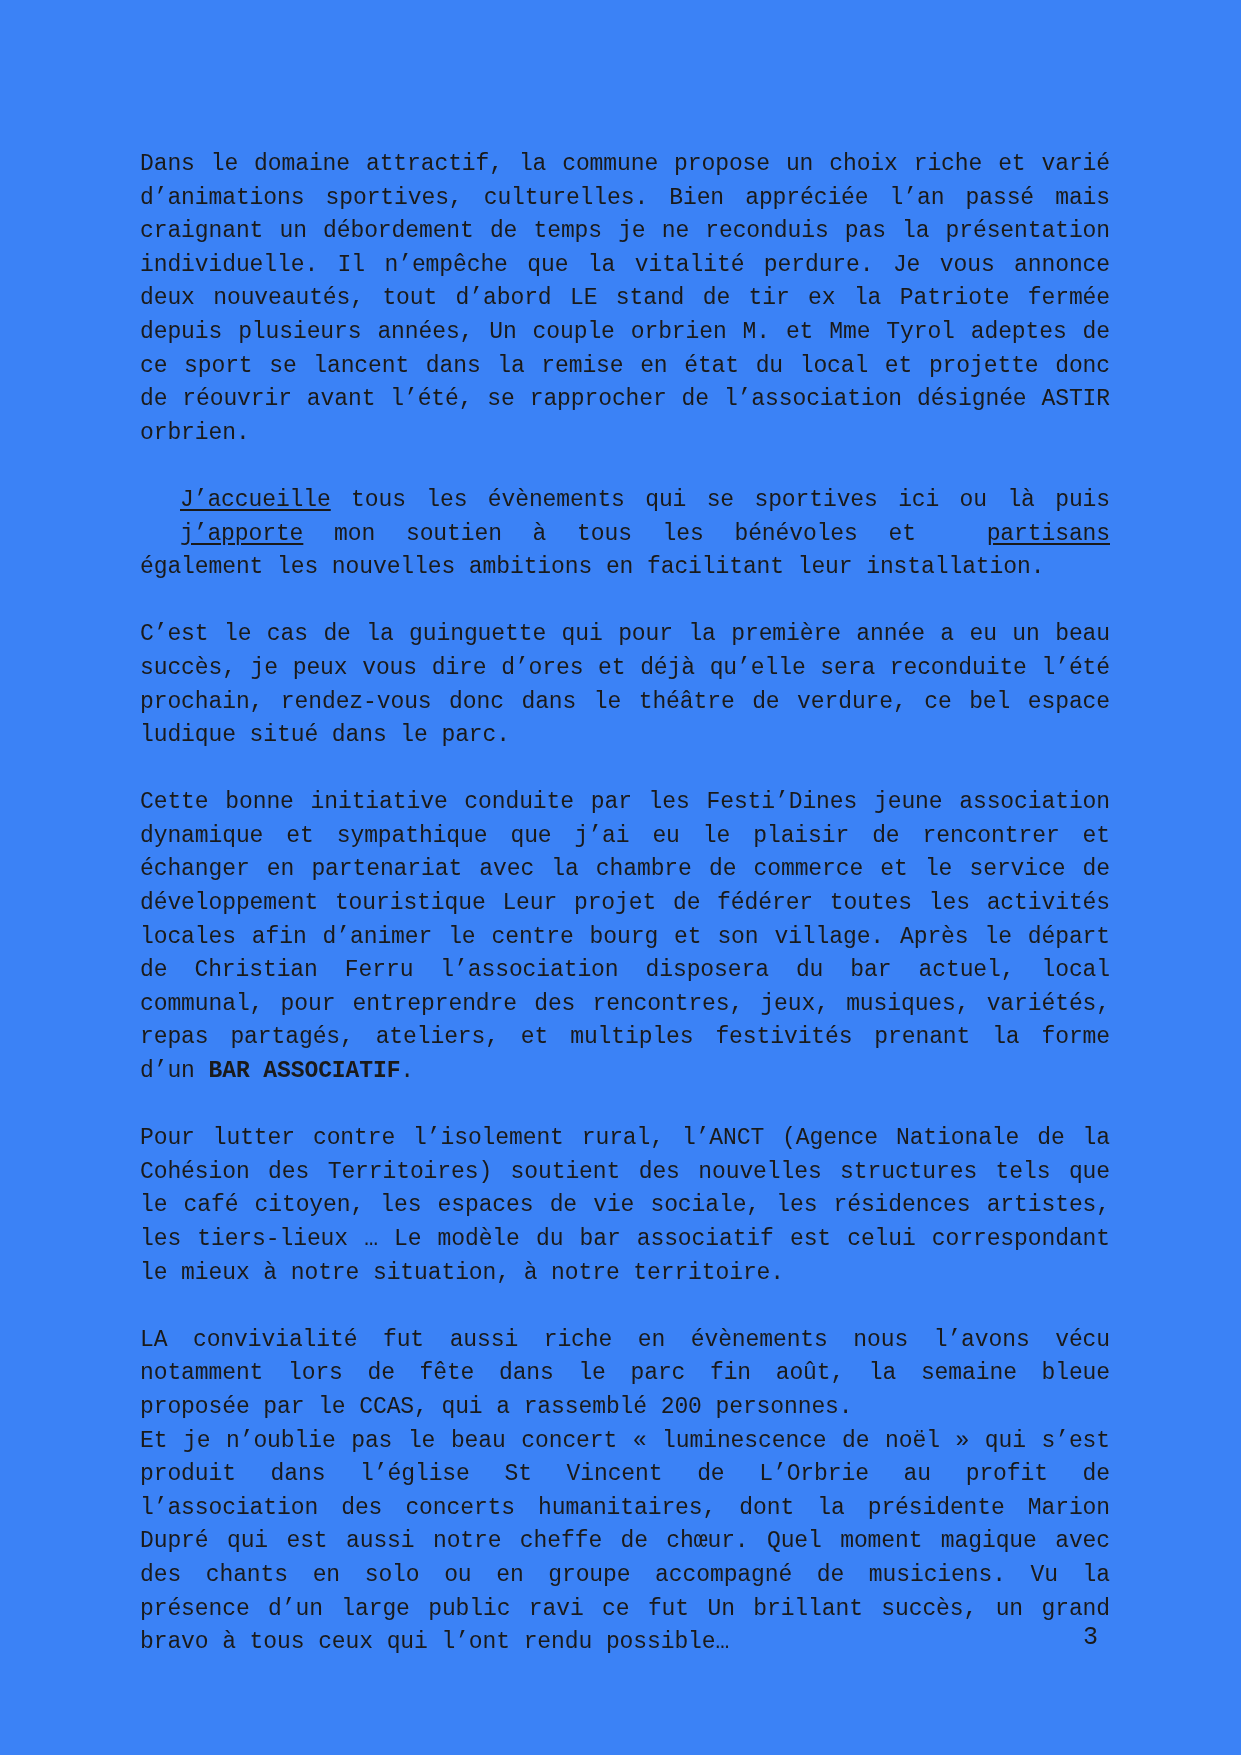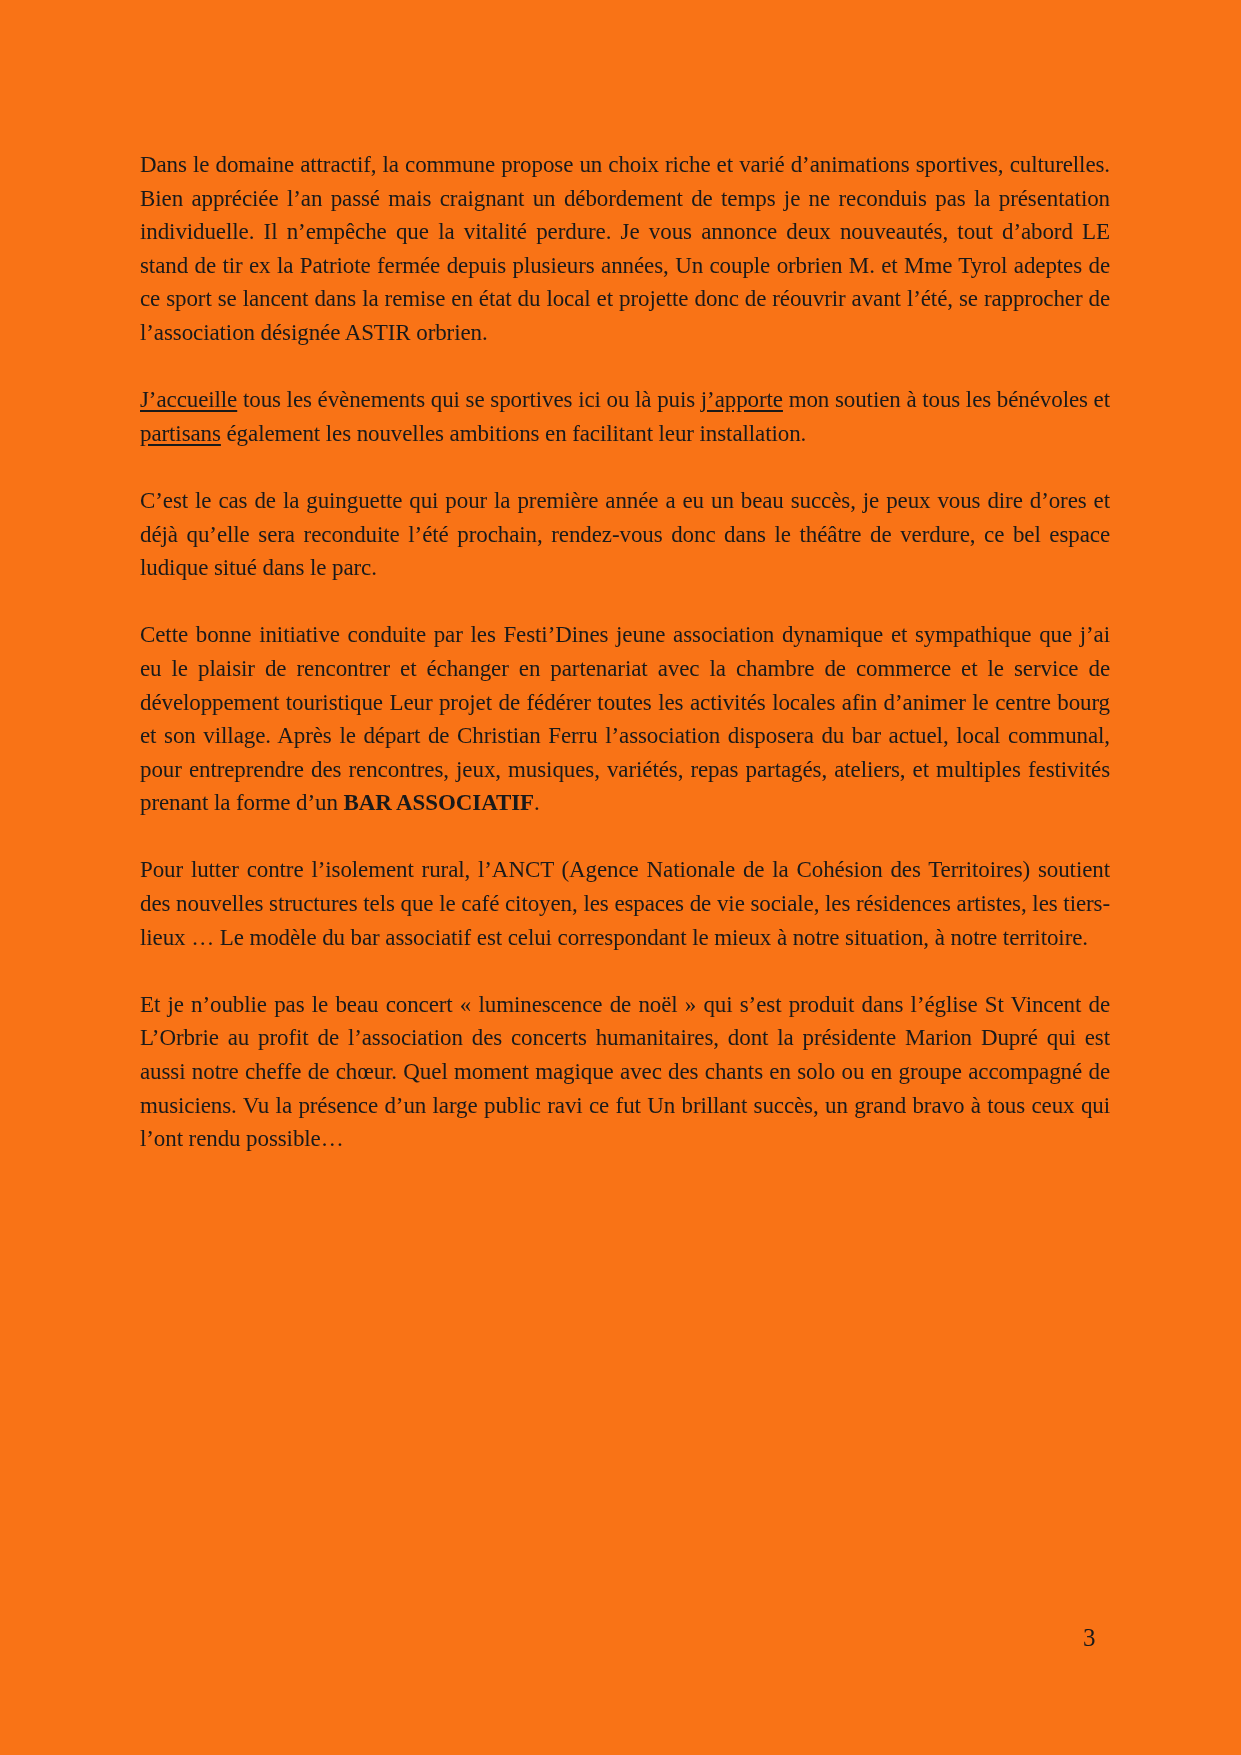--- a/index.html
+++ b/index.html
@@ -1,38 +1,38 @@
 <!DOCTYPE html>
 <html lang="fr"><head>
 <meta charset="utf-8">
 <style>
   html, body { margin: 0; padding: 0; }
   body { background: #ffffff; }
   .page {
     position: relative;
     width: 1241px;
     height: 1755px;
-    background: #f97316;
+    background: #3b82f6;
     overflow: hidden;
-    font-family: Liberation Serif, serif;
+    font-family: Liberation Mono, monospace;
     color: #1a1a1a;
   }
   .content {
     position: absolute;
     left: 140px;
     top: 148px;
     width: 970px;
     font-size: 23px;
     line-height: 33.6px;
     letter-spacing: -0.1px;
     text-align: justify;
   }
   .content p { margin: 0; }
   .group + .group { margin-top: 33.6px; }
-  .u { text-decoration: underline; text-underline-offset: 3px; }
+  .u { text-decoration: underline; text-underline-offset: 3px; margin-left: 40px; }
   .b { font-weight: 700; }
   .footer {
     position: absolute;
     left: 1083px;
     top: 1624px;
     font-size: 25px;
     line-height: 28px;
     color: #1a1a1a;
   }
 </style>
@@ -56,19 +56,20 @@
 
     <section class="group">
       <p><span>Cette bonne initiative conduite par les Festi’Dines jeune association dynamique et sympathique que j’ai eu le plaisir de rencontrer et échanger en partenariat avec la chambre de commerce et le service de développement touristique Leur projet de fédérer toutes les activités locales afin d’animer le centre bourg et son village. Après le départ de Christian Ferru l’association disposera du bar actuel, local communal, pour entreprendre des rencontres, jeux, musiques, variétés, repas partagés, ateliers, et multiples festivités prenant la forme d’un </span><span class="b">BAR ASSOCIATIF</span><span>.</span></p>
     </section>
 
     <section class="group">
       <p>Pour lutter contre l’isolement rural, l’ANCT (Agence Nationale de la Cohésion des Territoires) soutient des nouvelles structures tels que le café citoyen, les espaces de vie sociale, les résidences artistes, les tiers-lieux … Le modèle du bar associatif est celui correspondant le mieux à notre situation, à notre territoire.</p>
     </section>
 
     <section class="group">
+      <p>LA convivialité fut aussi riche en évènements nous l’avons vécu notamment lors de fête dans le parc fin août, la semaine bleue proposée par le CCAS, qui a rassemblé 200 personnes.</p>
       <p>Et je n’oublie pas le beau concert « luminescence de noël » qui s’est produit dans l’église St Vincent de L’Orbrie au profit de l’association des concerts humanitaires, dont la présidente Marion Dupré qui est aussi notre cheffe de chœur. Quel moment magique avec des chants en solo ou en groupe accompagné de musiciens. Vu la présence d’un large public ravi ce fut Un brillant succès, un grand bravo à tous ceux qui l’ont rendu possible…</p>
     </section>
 
   </div>
 
   <div class="footer">3</div>
 </div>
 
 </body></html>

